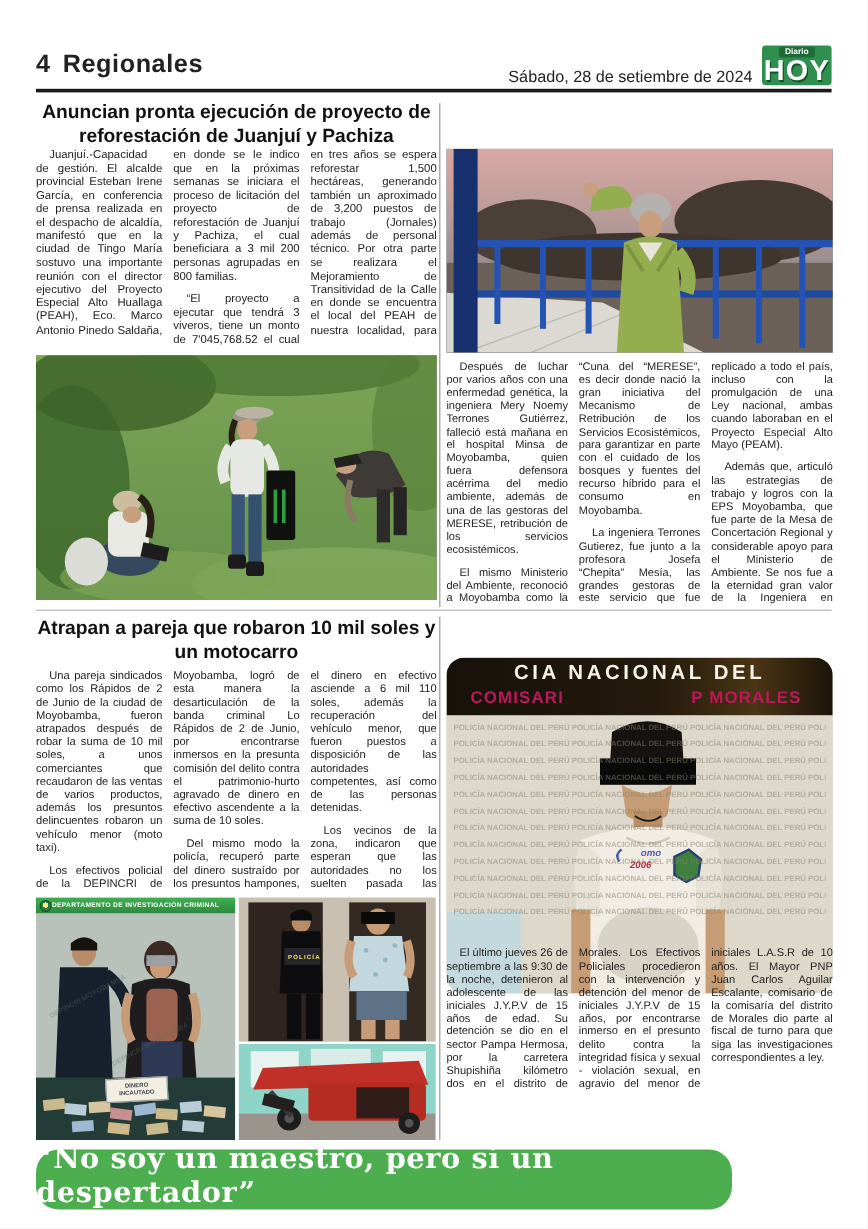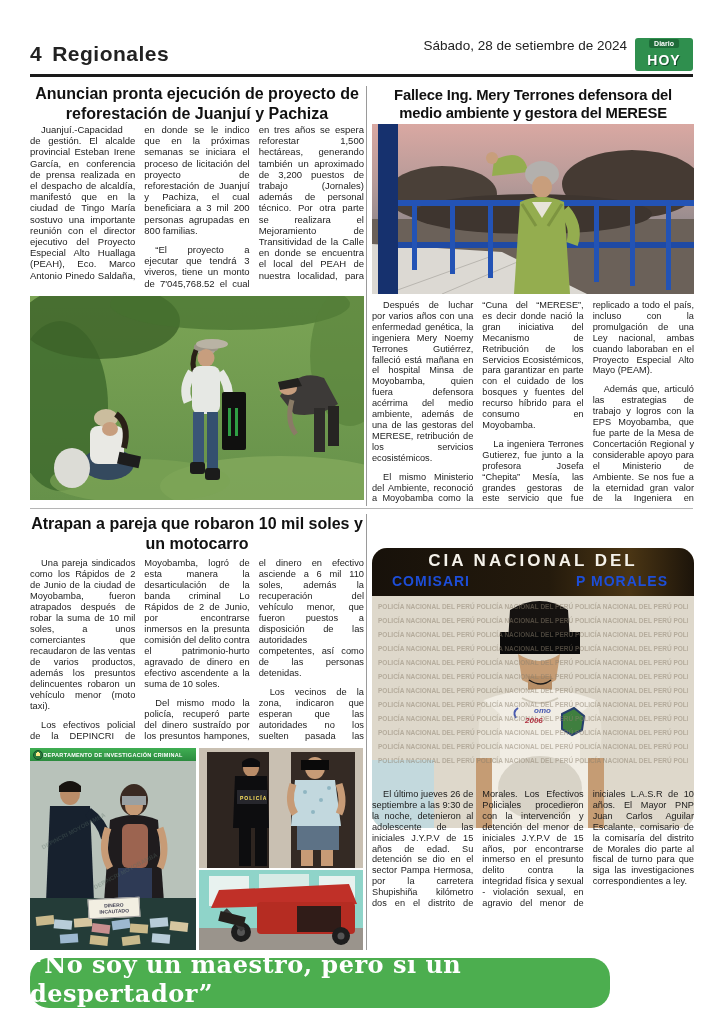--- a/index.html
+++ b/index.html
@@ -2,27 +2,27 @@
 <html lang="es"><head>
 <meta charset="utf-8">
 <style>
   html,body{margin:0;padding:0;background:#e9e9e9;}
   .page{position:relative;width:723px;height:1024px;background:#ffffff;margin:0 auto;
         font-family:"Liberation Sans",sans-serif;color:#1c1c1c;overflow:hidden;}
   
   .masthead{position:absolute;left:30px;right:30px;top:36px;height:36px;display:flex;align-items:center;}
   .section-title{font-size:21px;font-weight:bold;color:#222;letter-spacing:.5px;}
   .page-num{margin-right:10px;}
-  .masthead-right{margin-left:auto;display:flex;align-items:flex-start;gap:8px;}
+  .masthead-right{margin-left:auto;display:flex;align-items:flex-end;gap:8px;}
   .date{font-size:13.5px;color:#222;}
   .hoy-logo{width:58px;height:33px;background:#2f8f4e;border-radius:3px;position:relative;
             display:flex;align-items:flex-end;justify-content:center;}
   .hoy-top{position:absolute;top:1px;left:50%;transform:translateX(-50%);background:#1e6b38;color:#fff;
            font-size:7px;font-weight:bold;padding:0 5px;border-radius:2px;line-height:9px;}
-  .hoy-main{color:#fff;font-weight:bold;font-size:14px;line-height:22px;text-shadow:1px 1px 0 #14502a;letter-spacing:1px;}
+  .hoy-main{color:#fff;font-weight:bold;font-size:24px;line-height:22px;text-shadow:1px 1px 0 #14502a;letter-spacing:1px;}
   .head-rule{position:absolute;left:30px;right:30px;top:74px;height:3px;background:#1a1a1a;}
   
   .headline{position:absolute;text-align:center;font-weight:bold;color:#111;line-height:1.22;}
   .hl-left{left:30px;width:334px;font-size:16px;}
   .hl-right{left:372px;width:322px;font-size:14.8px;letter-spacing:-.2px;}
   .body-cols{position:absolute;column-gap:9px;column-count:3;text-align:justify;overflow:hidden;
              font-size:9.5px;line-height:11.2px;color:#1c1c1c;}
   .body-cols p{margin:0 0 8px;text-indent:11px;}
   .body-sm{font-size:9.2px;line-height:10.9px;}
   .vdiv{position:absolute;width:1px;background:#9a9a9a;}
@@ -36,21 +36,21 @@
   .dep-crest{position:absolute;left:3px;top:1.5px;width:10px;height:10px;border-radius:50%;
              background:radial-gradient(circle at 50% 40%,#ffe98a 0 35%,#2c7a3c 36% 100%);border:1px solid #14502a;box-sizing:border-box;}
   .wm-diag{color:rgba(90,110,100,.35);font-size:6px;font-weight:bold;transform:rotate(-28deg);}
   .money-sign{left:58px;top:150px;width:50px;height:18px;background:#f2efe2;border:1px solid #999;
               transform:rotate(-3deg);font-size:5px;font-weight:bold;color:#445;display:flex;flex-direction:column;
               align-items:center;justify-content:center;line-height:6px;}
   .vest-label{color:#ffe55e;font-size:5px;font-weight:bold;letter-spacing:1px;}
   
   .pnp-banner-1{left:0;top:3px;width:100%;text-align:center;color:#f5f2ea;font-weight:bold;
                 font-size:17px;letter-spacing:3px;}
-  .pnp-banner-2{top:25px;color:#1d4ed8;font-weight:bold;font-size:14px;letter-spacing:1px;}
+  .pnp-banner-2{top:25px;color:#be185d;font-weight:bold;font-size:14px;letter-spacing:1px;}
   .wm-wall{position:absolute;left:6px;right:6px;top:52px;bottom:4px;overflow:hidden;}
   .wm-line{font-size:6.5px;line-height:14px;color:rgba(140,128,110,.5);white-space:nowrap;font-weight:bold;}
   .jersey-t1{color:#4a5bb0;font-size:8px;font-style:italic;font-weight:bold;padding-left:46px;}
   .jersey-t2{color:#b03040;font-size:8px;font-style:italic;font-weight:bold;padding-left:35px;}
   
   .quote-banner{position:absolute;left:30px;top:958px;width:580px;height:50px;background:#4cae4f;
                 display:flex;align-items:flex-end;justify-content:center;border-radius:19px;}
   .quote-text{font-family:"DejaVu Serif",serif;font-weight:bold;font-size:24px;color:#fff;letter-spacing:.5px;}
 </style>
 </head>
@@ -65,21 +65,20 @@
       <span class="date">Sábado, 28 de setiembre de 2024</span>
       <div class="hoy-logo">
         <span class="hoy-top">Diario</span>
         <span class="hoy-main">HOY</span>
       </div>
     </div>
   </div>
   <div class="head-rule"></div>
 
   <div class="headline hl-left" style="top:84px;">Anuncian pronta ejecución de proyecto de reforestación de Juanjuí y Pachiza</div>
-  <div class="headline hl-right" style="top:86px;">Fallece Ing. Mery Terrones defensora del medio ambiente y gestora del MERESE</div>
   <div class="vdiv" style="left:366px;top:86px;height:420px;"></div>
 
   <div class="body-cols" style="left:30px;top:124px;width:334px;height:168px;">
     <p>Juanjuí.-Capacidad de gestión. El alcalde provincial Esteban Irene García, en conferencia de prensa realizada en el despacho de alcaldía, manifestó que en la ciudad de Tingo María sostuvo una importante reunión con el director ejecutivo del Proyecto Especial Alto Huallaga (PEAH), Eco. Marco Antonio Pinedo Saldaña, en donde se le indico que en la próximas semanas se iniciara el proceso de licitación del proyecto de reforestación de Juanjuí y Pachiza, el cual beneficiara a 3 mil 200 personas agrupadas en 800 familias.</p>
     <p>“El proyecto a ejecutar que tendrá 3 viveros, tiene un monto de 7'045,768.52 el cual en tres años se espera reforestar 1,500 hectáreas, generando también un aproximado de 3,200 puestos de trabajo (Jornales) además de personal técnico. Por otra parte se realizara el Mejoramiento de Transitividad de la Calle en donde se encuentra el local del PEAH de nuestra localidad, para ello el PEAH pondrá 1,200 bolsas de cemento y la ejecución la MPMC”. Refirió. El Alcalde. (Hugo Alvear).</p>
   </div>
 
   <div class="photo" style="left:30px;top:296px;width:334px;height:204px;">
     <svg width="334" height="204" viewBox="0 0 334 204">
       <defs>

